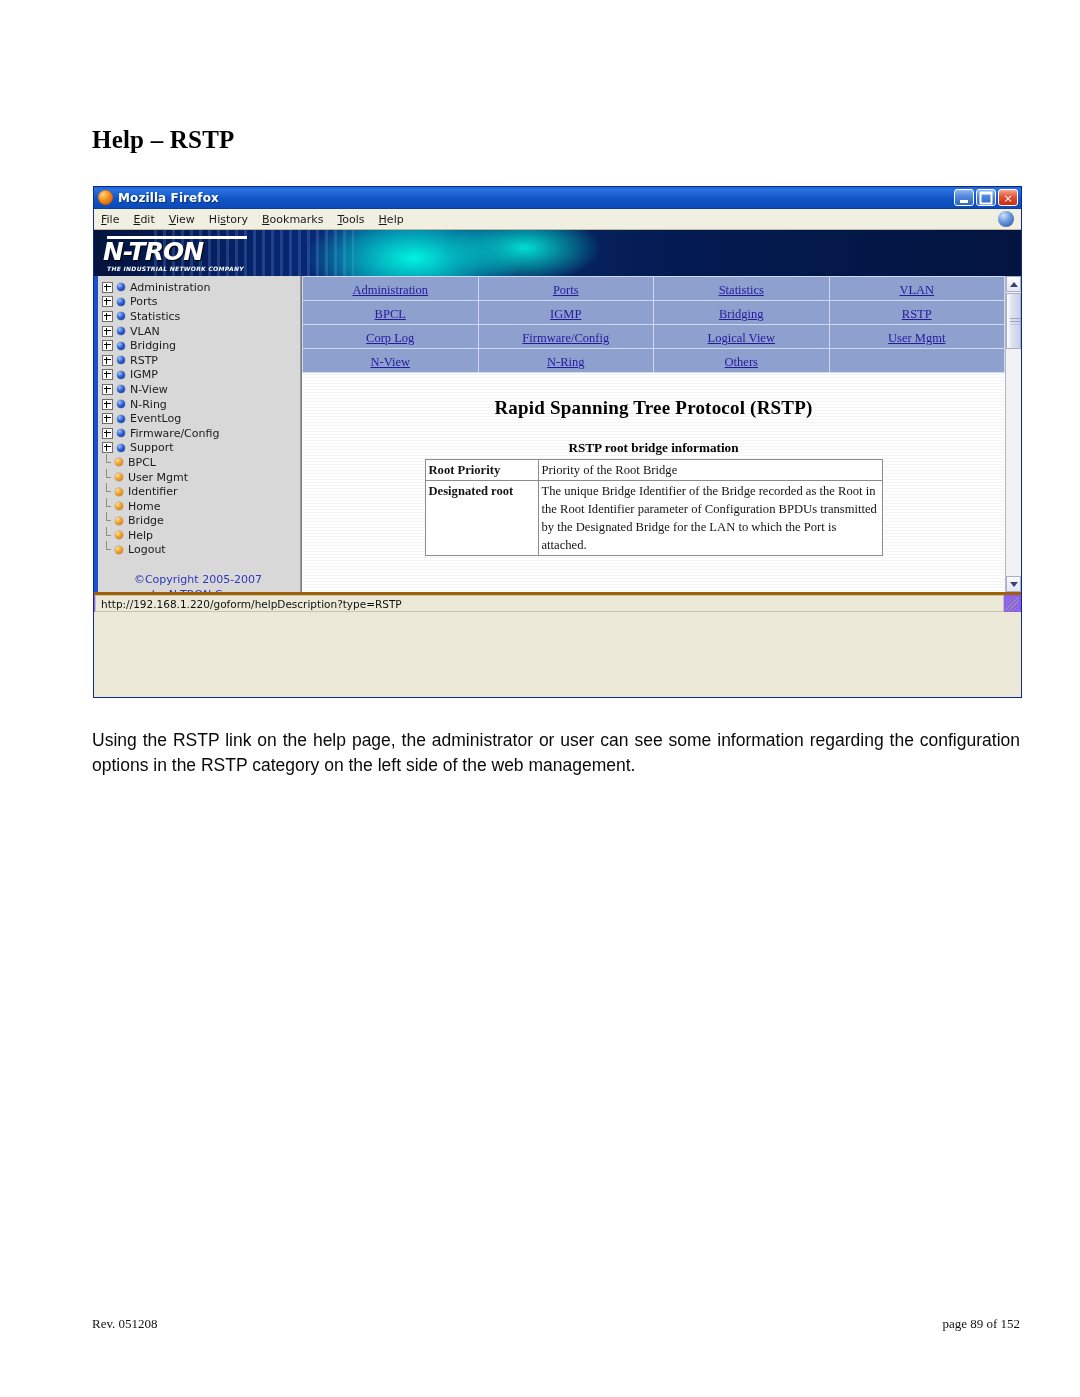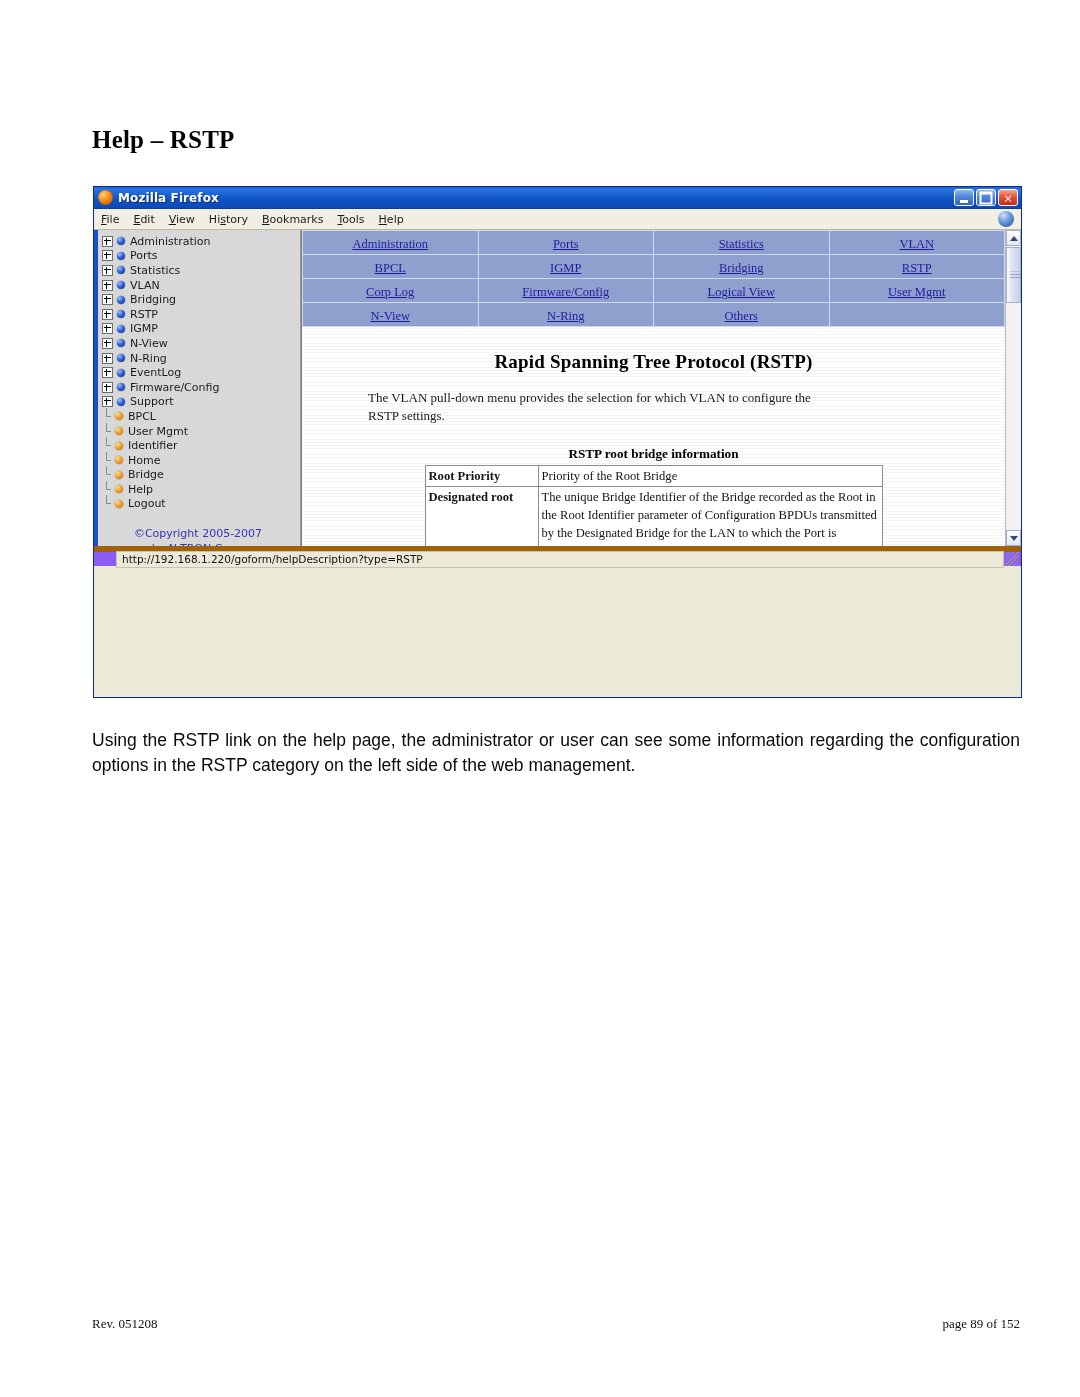--- a/index.html
+++ b/index.html
@@ -399,25 +399,24 @@
     position:absolute; left:3px; right:3px; top:50%; transform:translateY(-50%);
     height:7px;
     background: repeating-linear-gradient(180deg, #8e97b6 0 1px, rgba(0,0,0,0) 1px 3px);
   }
 
   
   .statusbar {
     position: relative;
     height: 20px;
     background: #8b5cf6;
-    border-top: 6px solid #a16207;
+    border-top: 3px solid #a16207;
     display: flex;
     align-items: center;
     box-sizing: border-box;
-    padding-left: 21px;
   }
   .statusbar .urlbox {
     flex: 1;
     height: 17px;
     margin: 0 1px;
     background: #ece9d8;
     border: 1px solid #c8c3ac;
     display: flex;
     align-items: center;
     padding-left: 5px;
@@ -462,20 +461,29 @@
     <span class="mi"><u>F</u><span>ile</span></span>
     <span class="mi"><u>E</u>dit</span>
     <span class="mi"><u>V</u>iew</span>
     <span class="mi">Hi<u>s</u>tory</span>
     <span class="mi"><u>B</u>ookmarks</span>
     <span class="mi"><u>T</u>ools</span>
     <span class="mi"><u>H</u>elp</span>
     <span class="throbber"></span>
   </div>
 
+  <div class="banner">
+    <div class="swoosh"></div>
+    <div class="stripes"></div>
+    <div class="logo">
+      <div class="bar"></div>
+      <div class="word">N-TRON</div>
+      <div class="sub">THE INDUSTRIAL NETWORK COMPANY</div>
+    </div>
+  </div>
 
   <div class="wbody">
 
     <div class="sidebar">
       <div class="tree">
 
         <div class="tnode">
           <span class="plus"></span>
           <span class="dot"></span>
           <span>Administration</span>
@@ -607,21 +615,20 @@
             <td><a>N-View</a></td>
             <td><a>N-Ring</a></td>
             <td><a>Others</a></td>
             <td class="empty"></td>
           </tr>
         </tbody>
           </table>
 
         <div class="helparea">
           <div class="help-h1">Rapid Spanning Tree Protocol (RSTP)</div>
-          <div class="help-p">The VLAN pull-down menu provides the selection for which VLAN to configure the RSTP settings.</div>
 
           <div class="tbl-caption">RSTP root bridge information</div>
           <table class="infotable">
             <tbody>
                 <tr>
               <td class="k">Root Priority</td>
               <td>Priority of the Root Bridge</td>
             </tr>
             <tr>
               <td class="k">Designated root</td>

